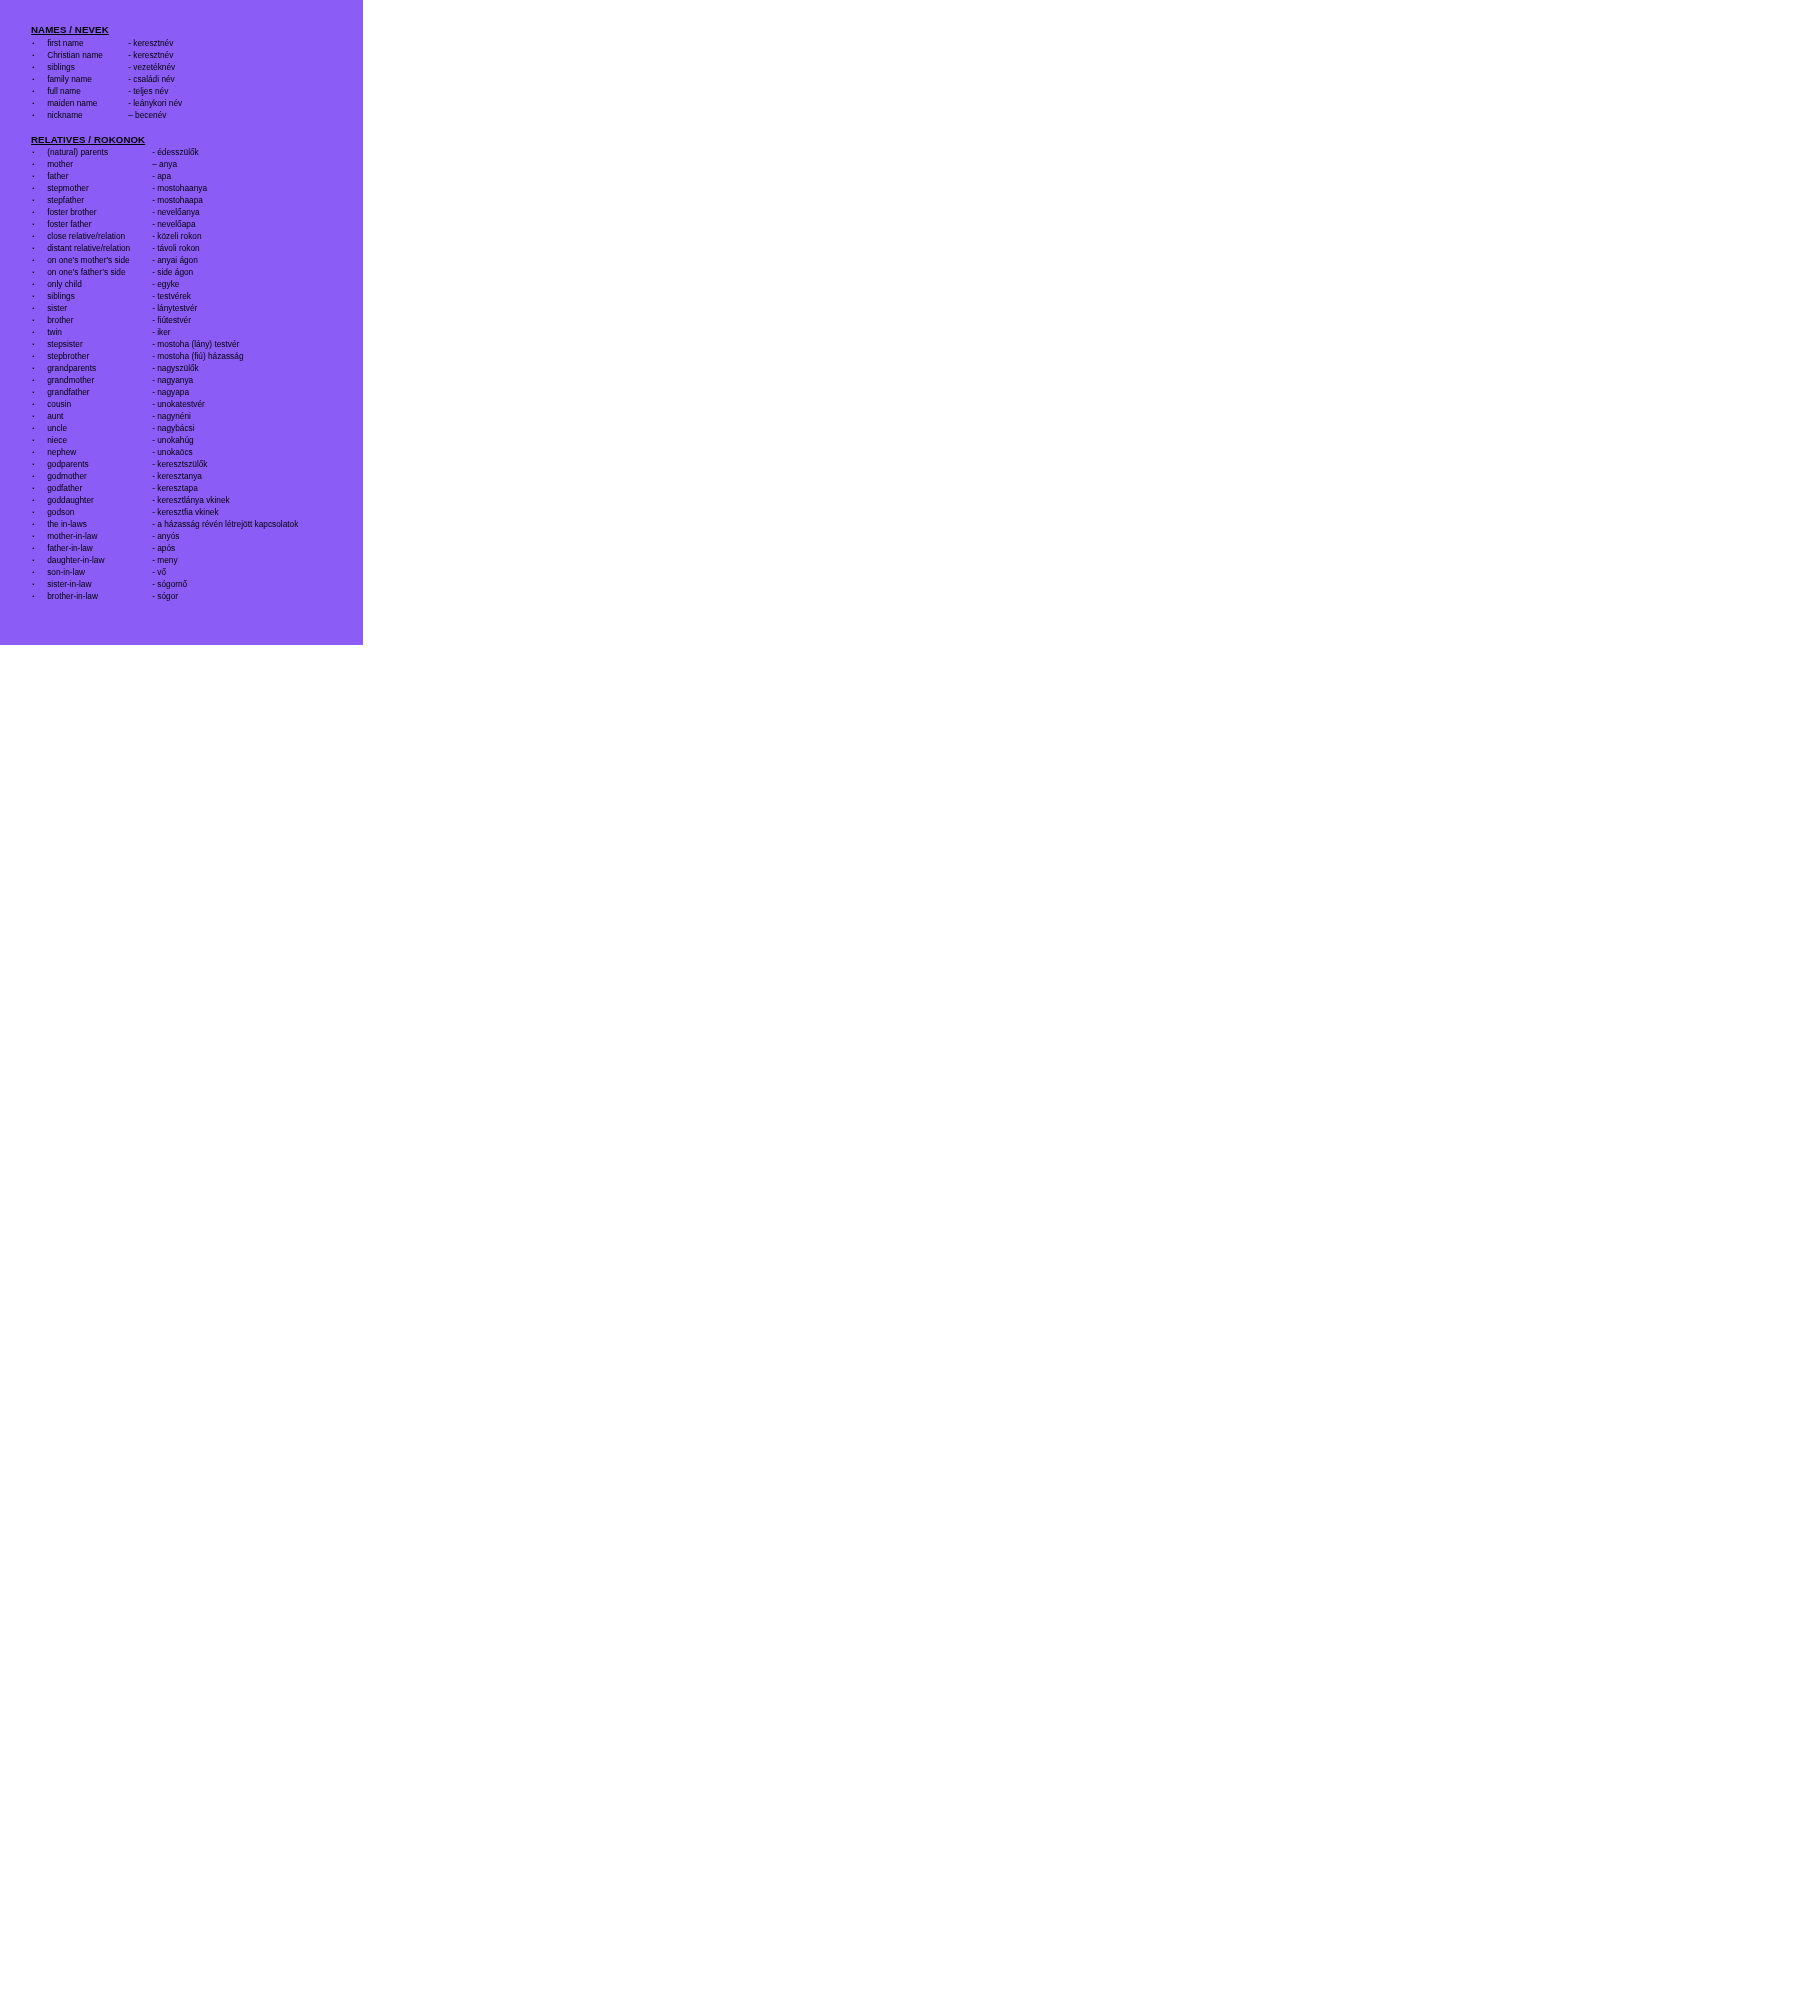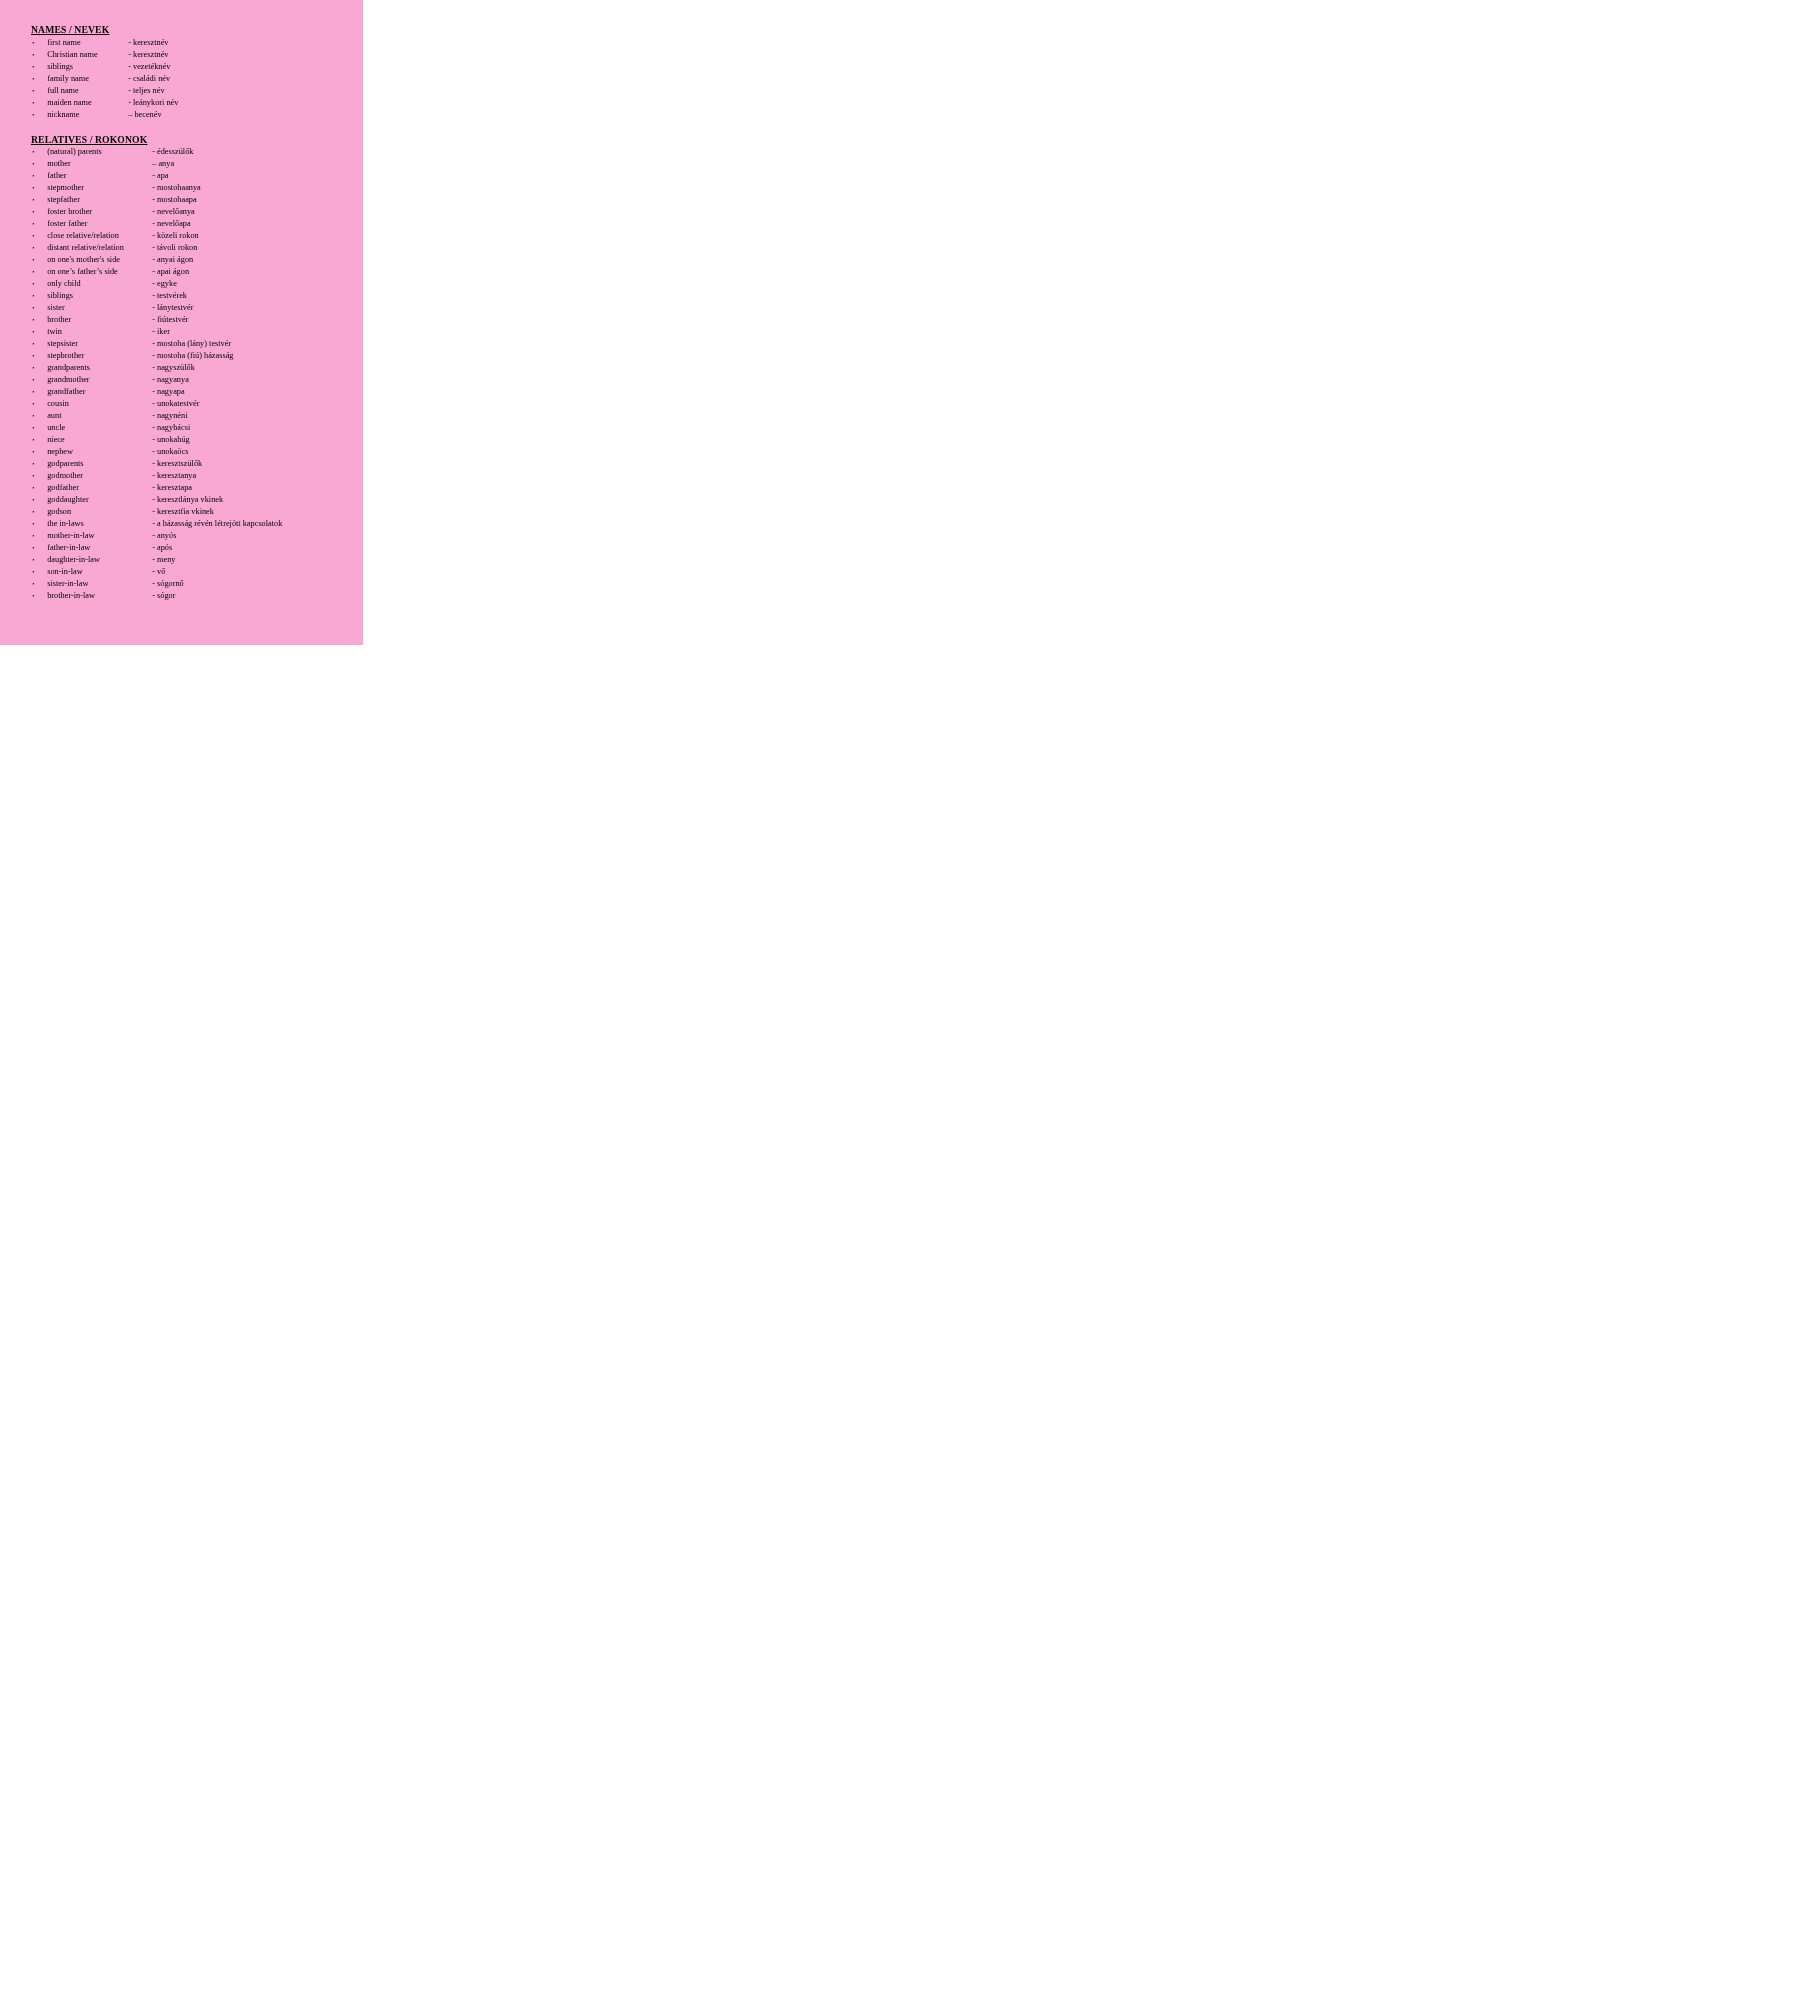--- a/index.html
+++ b/index.html
@@ -4,24 +4,24 @@
 <style>
   html, body {
     margin: 0;
     padding: 0;
     background: #ffffff;
   }
   .page {
     position: relative;
     width: 363px;
     height: 645px;
-    background: #f9a8d4;
+    background: #8b5cf6;
     box-sizing: border-box;
     padding: 23.4px 8px 0 31px;
-    font-family: Liberation Serif, serif;
+    font-family: Liberation Sans, sans-serif;
     color: #000000;
     overflow: hidden;
   }
   .section-title {
     font-size: 9.7px;
     font-weight: 700;
     line-height: 13px;
     text-decoration: underline;
     text-decoration-thickness: 0.8px;
     text-underline-offset: 1.2px;
@@ -176,21 +176,21 @@
 
       <div class="row">
         <span class="bullet">•</span>
         <span class="term">on one's mother's side</span>
         <span class="translation">- anyai ágon</span>
       </div>
 
       <div class="row">
         <span class="bullet">•</span>
         <span class="term">on one’s father’s side</span>
-        <span class="translation">- apai ágon</span>
+        <span class="translation">- side ágon</span>
       </div>
 
       <div class="row">
         <span class="bullet">•</span>
         <span class="term">only child</span>
         <span class="translation">- egyke</span>
       </div>
 
       <div class="row">
         <span class="bullet">•</span>

